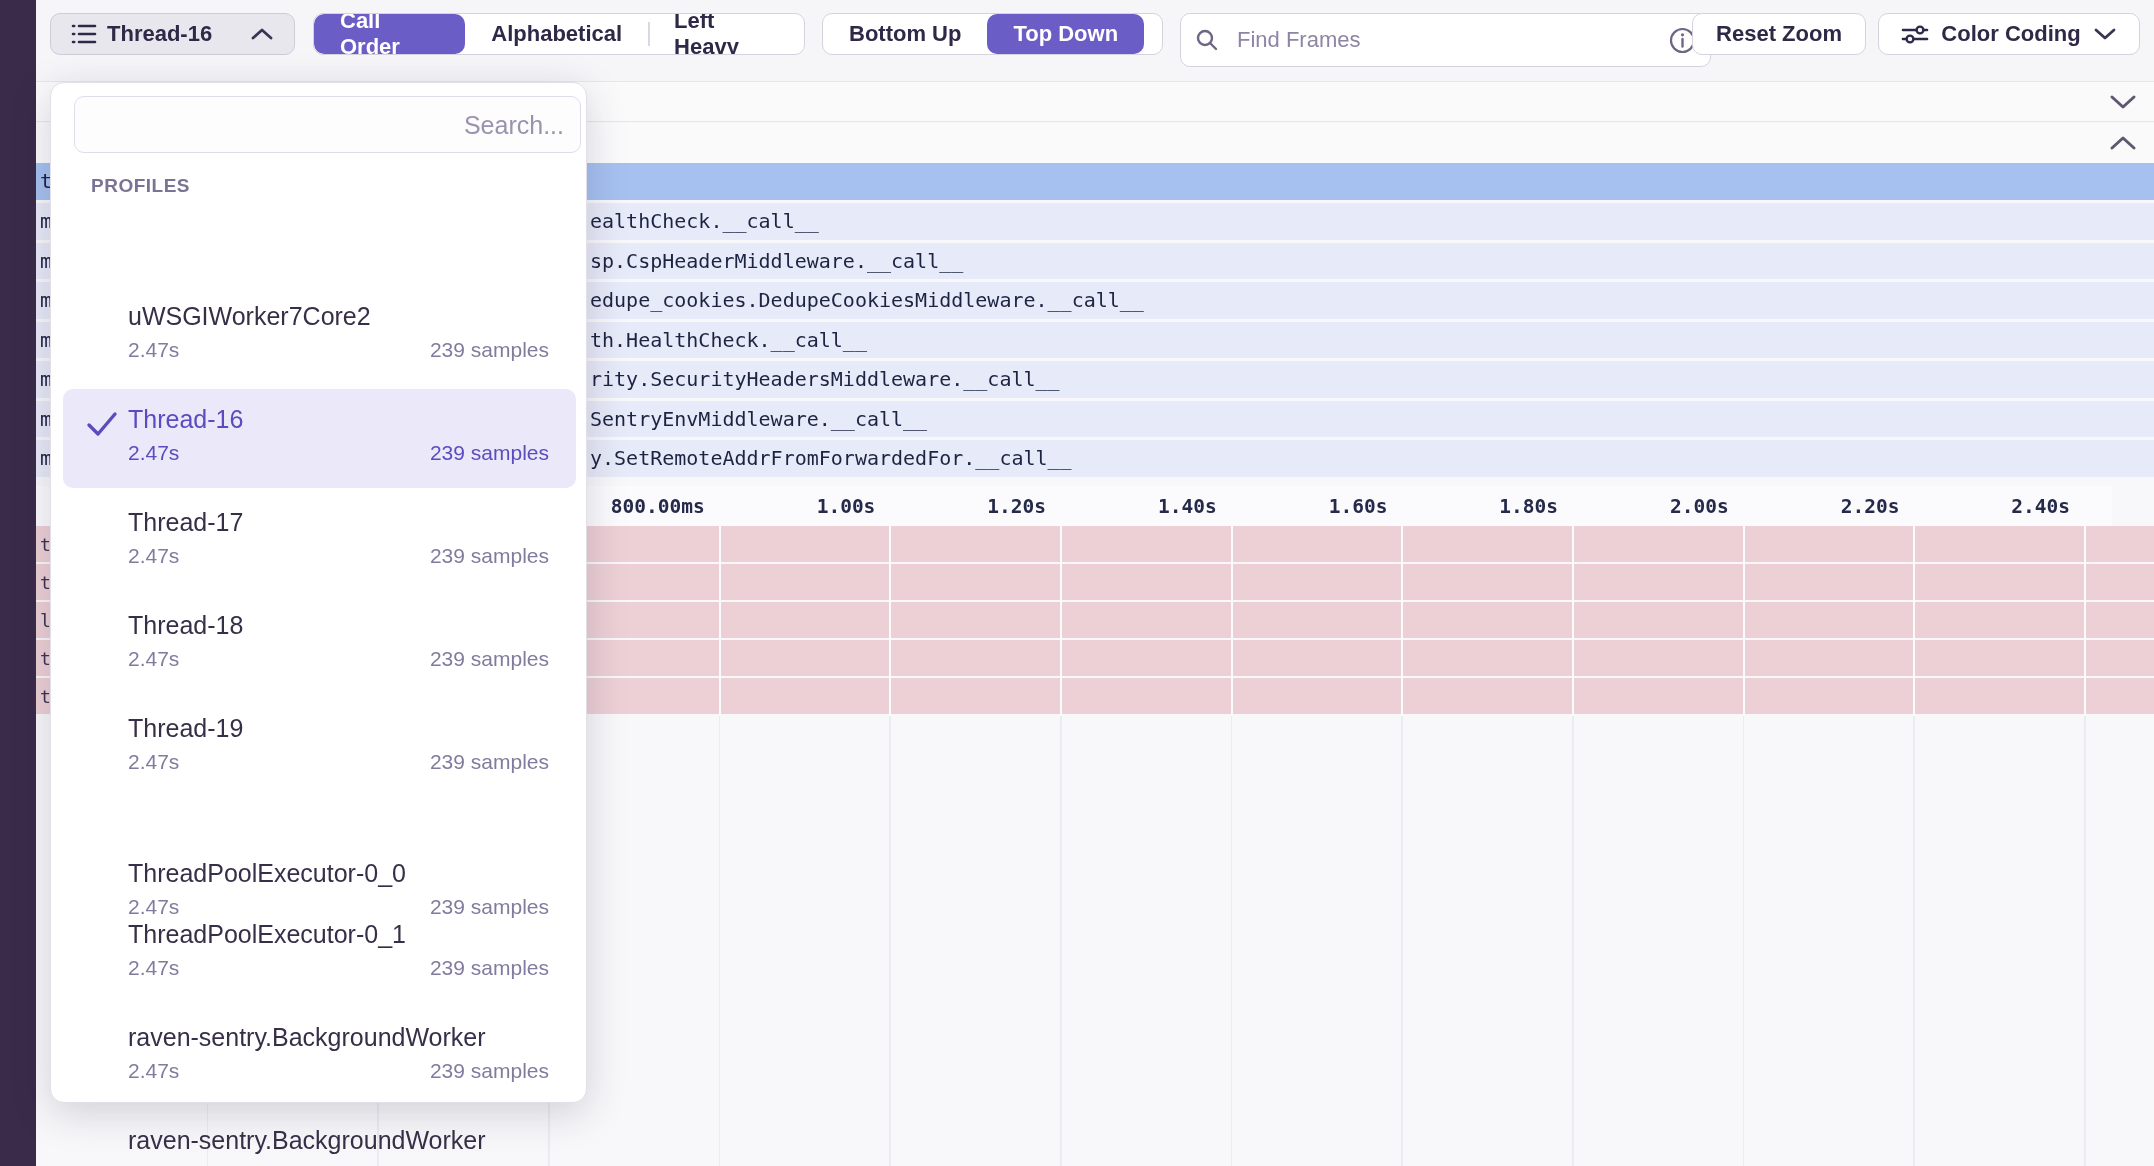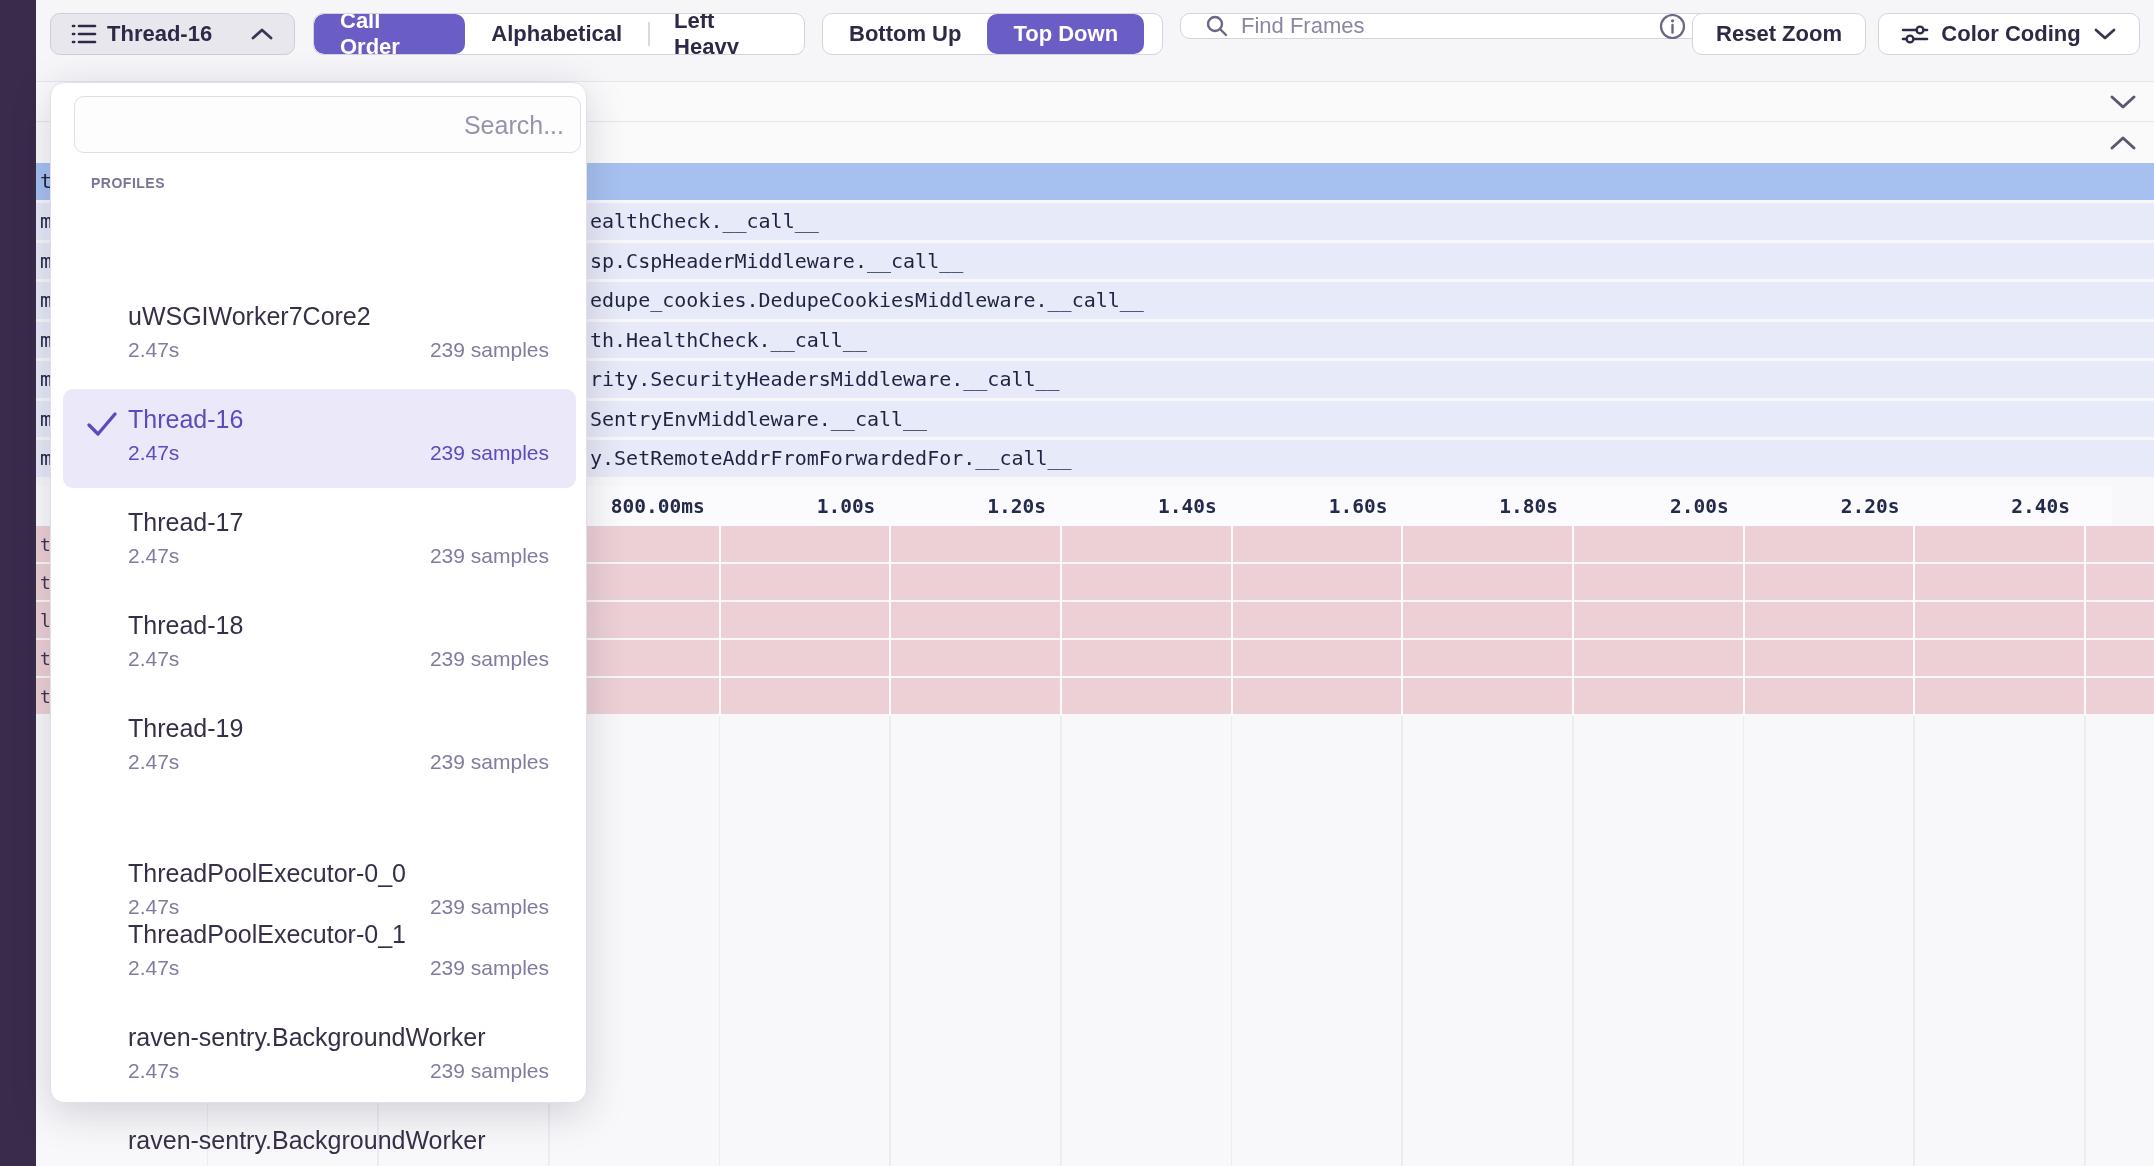--- a/index.html
+++ b/index.html
@@ -15,23 +15,23 @@
        background:#fff;border:1.5px solid #d6d2de;padding:0 20px;}
   .thread-btn{left:14px;width:245px;background:#e9e7ee;border-color:#cfcbd9;justify-content:space-between;}
   .seg{position:absolute;top:13px;height:42px;display:flex;align-items:stretch;background:#fff;
        border:1.5px solid #d6d2de;border-radius:10px;overflow:hidden;box-sizing:border-box;}
   .seg-sort{left:277px;width:492px;}
   .seg-dir{left:786px;width:341px;}
   .seg .opt{display:flex;align-items:center;padding:0 26px;font-size:22px;font-weight:700;
             color:#2f2847;position:relative;cursor:pointer;}
   .seg .opt.active{background:#6a5dc6;color:#fff;border-radius:10px;}
   .seg .opt.divided:before{content:"";position:absolute;left:0;top:8px;bottom:8px;width:1.5px;background:#dbd8e2;}
-  .searchbox{position:absolute;left:1144px;top:13px;width:531px;height:26px;box-sizing:border-box;
+  .searchbox{position:absolute;left:1144px;top:13px;width:531px;height:54px;box-sizing:border-box;
              background:#fff;border:1.5px solid #d6d2de;border-radius:10px;display:flex;align-items:center;
-             padding:0 24px;gap:10px;}
+             padding:0 14px;gap:16px;}
   .searchbox input{flex:1;border:none;outline:none;font-size:22px;color:#2f2847;background:transparent;
                    font-family:"Liberation Sans",sans-serif;}
   .searchbox input::placeholder{color:#8d85a3;}
   .reset-btn{left:1656px;width:174px;justify-content:center;}
   .color-btn{left:1842px;width:262px;justify-content:center;gap:12px;}
   .icon{display:inline-flex;align-items:center;justify-content:center;}
   
   .band{position:absolute;left:36px;width:2118px;background:#fafafb;}
   .band1{top:82px;height:39px;border-bottom:1.5px solid #e8e6ed;}
   .band2{top:122.5px;height:41px;}
@@ -57,21 +57,21 @@
   .grid-pink{position:absolute;width:2px;top:526px;height:190px;background:#fbfbfd;}
   
   .dropdown{position:absolute;left:50px;top:82px;width:537px;height:1021px;background:#ffffff;
             border:1.5px solid #e3dfe9;border-radius:14px;box-shadow:0 10px 40px rgba(40,30,60,.18);
             z-index:20;box-sizing:border-box;}
   .dd-search{position:absolute;left:23px;top:13px;width:507px;height:57px;box-sizing:border-box;
              border:1.5px solid #e0dce8;border-radius:10px;background:#fdfdfe;padding:0 18px;}
   .dd-search input{width:100%;height:100%;border:none;outline:none;background:transparent;
              font-size:25px;color:#2f2847;font-family:"Liberation Sans",sans-serif;text-align:right;}
   .dd-search input::placeholder{color:#9a92ae;}
-  .dd-section{position:absolute;left:40px;top:92px;font-size:14px;font-weight:700;color:#7b7395;
+  .dd-section{position:absolute;left:40px;top:92px;font-size:19px;font-weight:700;color:#7b7395;
               letter-spacing:.5px;}
   .dd-item{position:absolute;left:12px;width:513px;height:99px;border-radius:10px;cursor:pointer;}
   .dd-item.selected{background:#ebe8f9;}
   .dd-title{position:absolute;left:65px;top:16px;font-size:25px;font-weight:500;color:#372f47;
             white-space:nowrap;}
   .dd-sub{position:absolute;left:65px;top:52px;font-size:21px;color:#837b9e;text-align:center;}
   .dd-samples{position:absolute;right:27px;top:52px;font-size:21px;color:#837b9e;}
   .dd-item.selected .dd-title,.dd-item.selected .dd-sub,.dd-item.selected .dd-samples{color:#5a4cbe;}
   .dd-check{position:absolute;left:22px;top:20px;}
   svg{display:block;}

